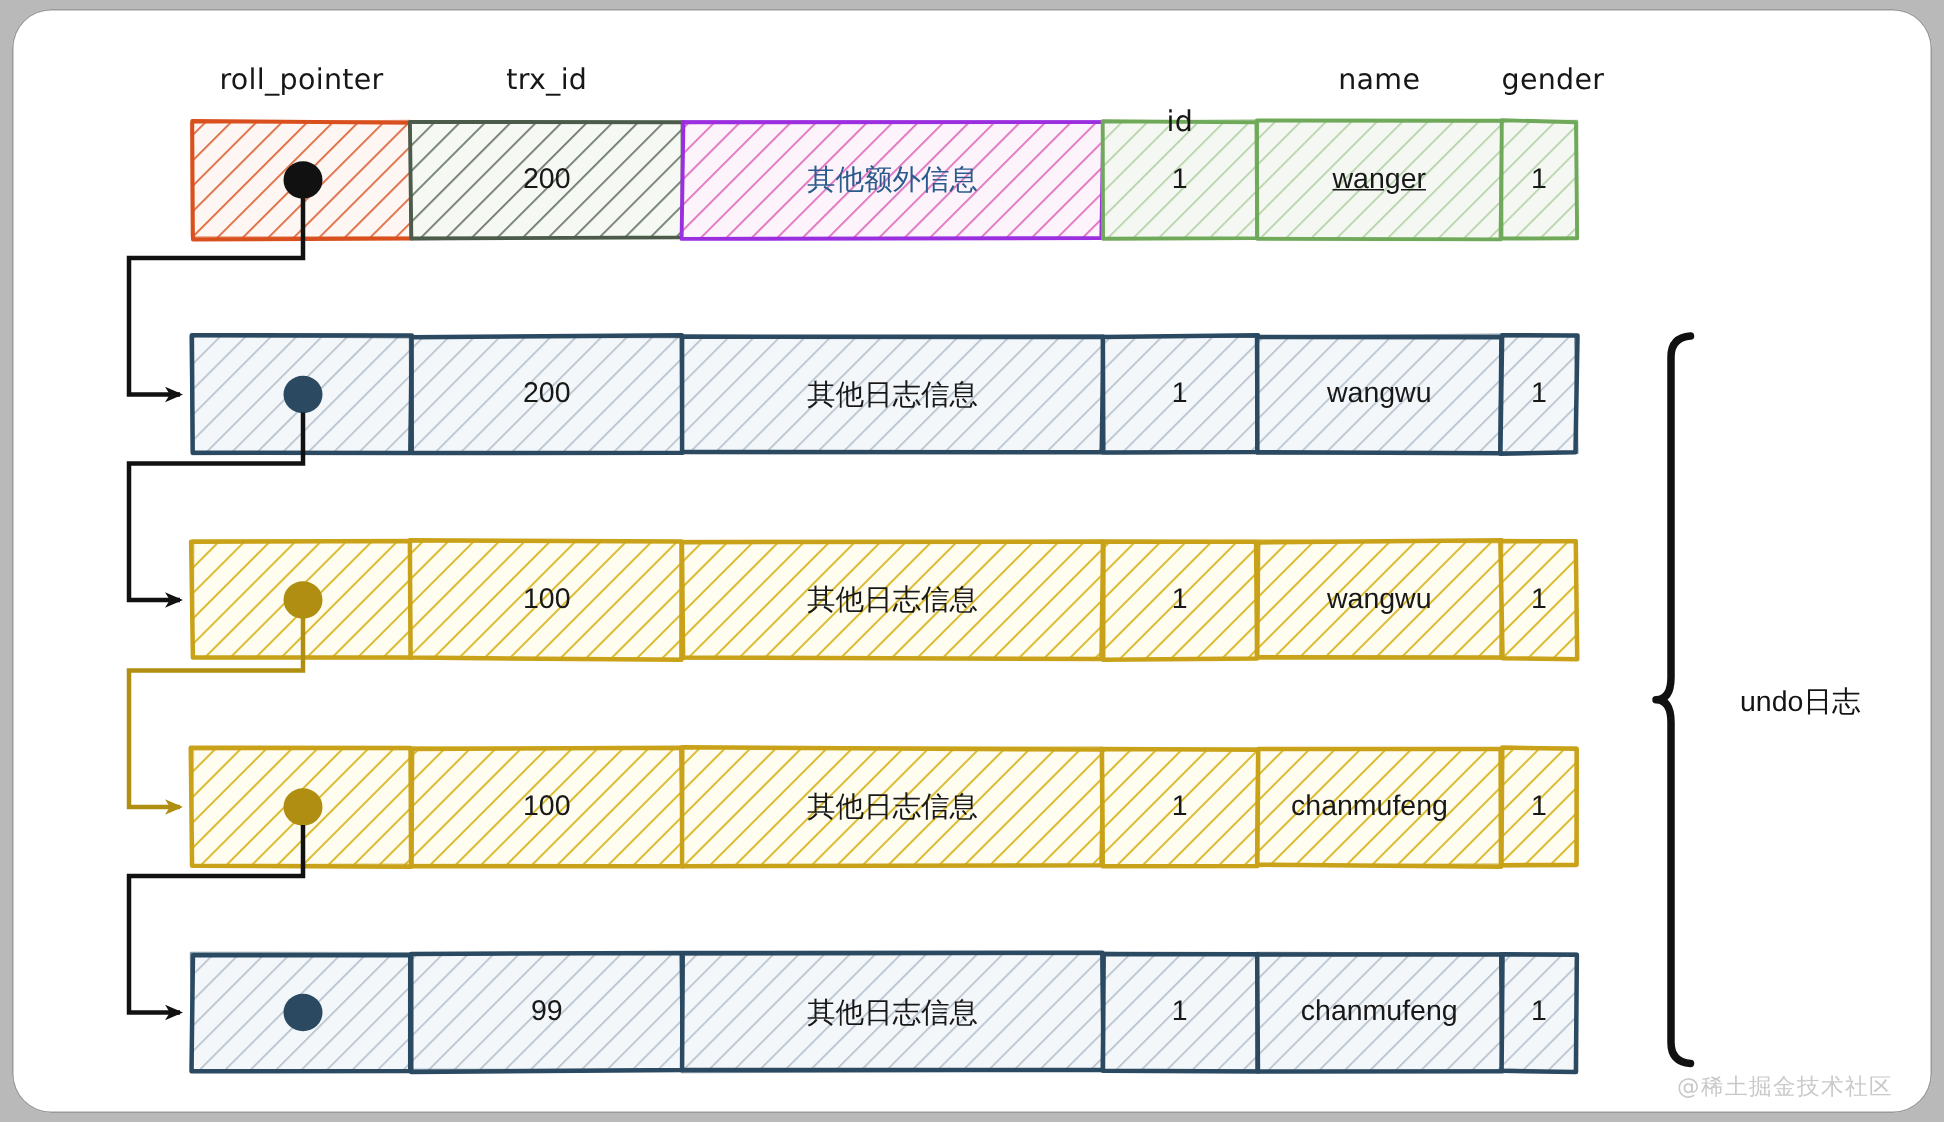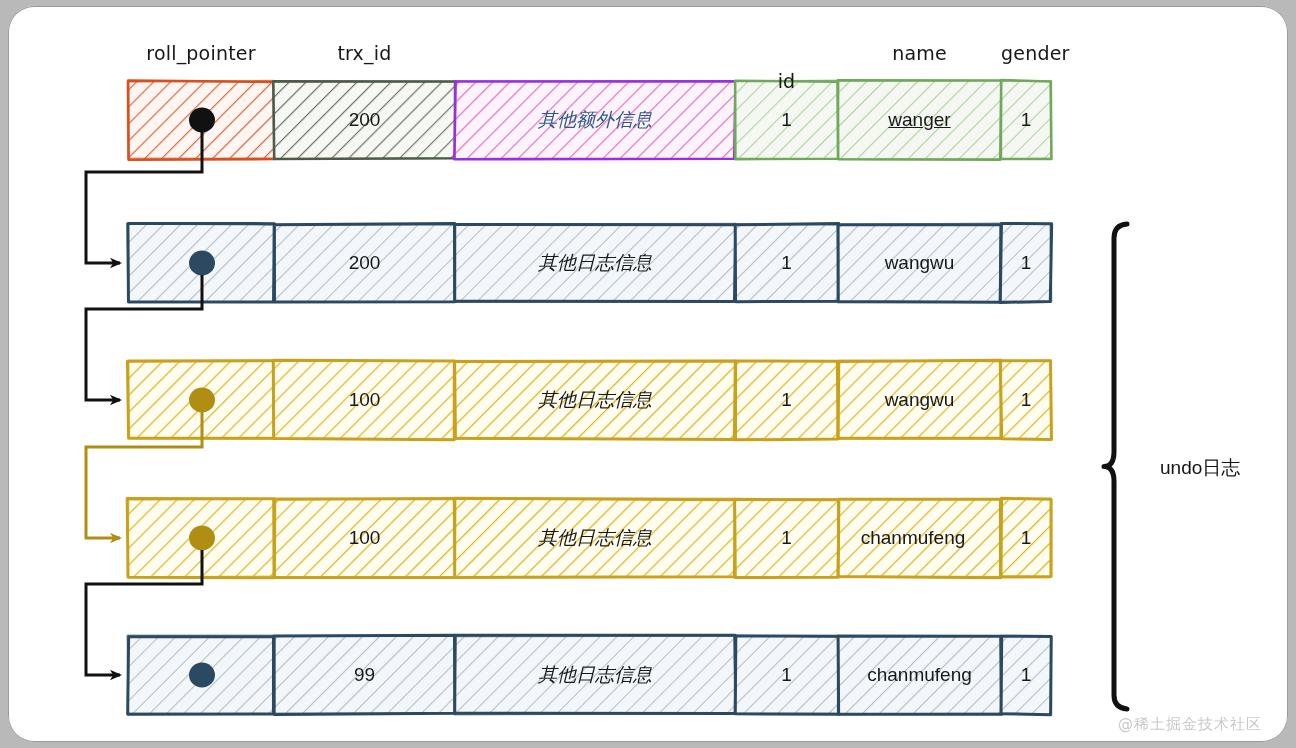--- a/index.html
+++ b/index.html
@@ -28,21 +28,21 @@
     font-size:19px;color:#171717;white-space:nowrap;
     text-align:center;letter-spacing:.2px;
   }
 
   
   .celltxt{
     position:absolute;display:flex;align-items:center;justify-content:center;
     font-size:19px;color:#181818;white-space:nowrap;
     font-family:"Liberation Sans","DejaVu Sans",sans-serif;
   }
-  .celltxt.cn{font-family:"DejaVu Sans","Liberation Sans",sans-serif;font-size:19px;font-style:italic;}
+  .celltxt.cn{font-family:"DejaVu Sans","Liberation Sans",sans-serif;font-size:19px;}
   .celltxt.blue{color:#2b5b8c;}
 
   
   .bracket-label{
     position:absolute;font-size:19px;color:#141414;white-space:nowrap;
     font-family:Liberation Sans, sans-serif;
     text-align:right;
   }
 
   

